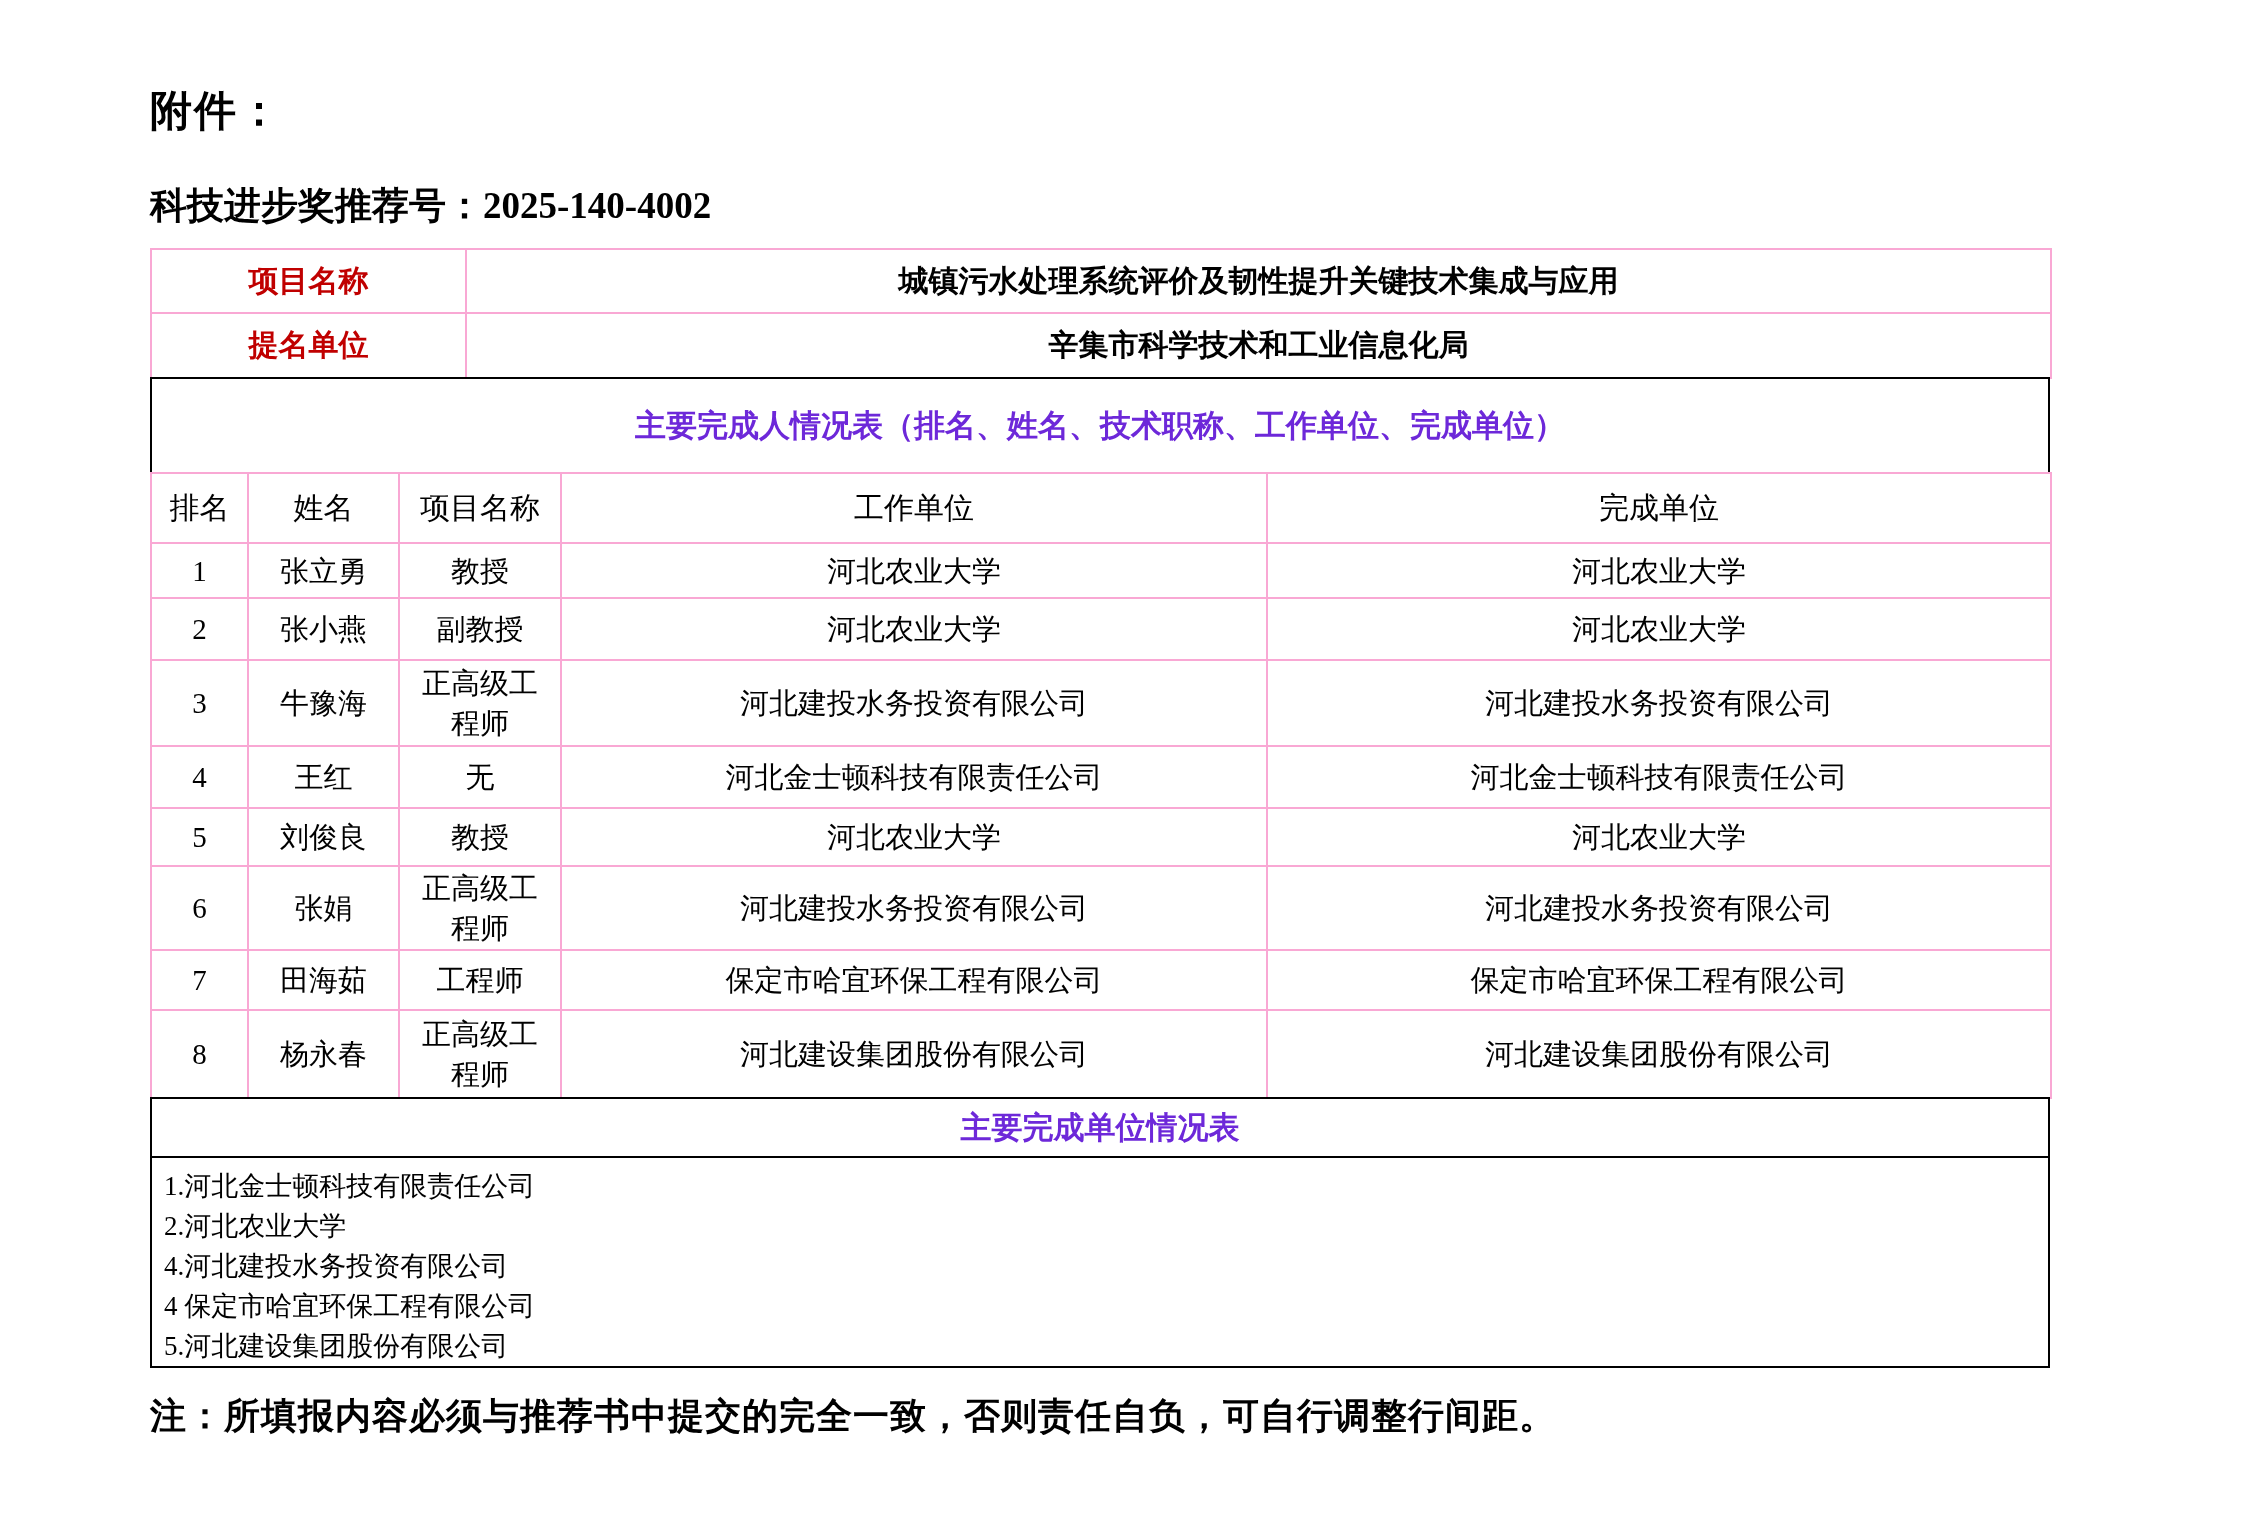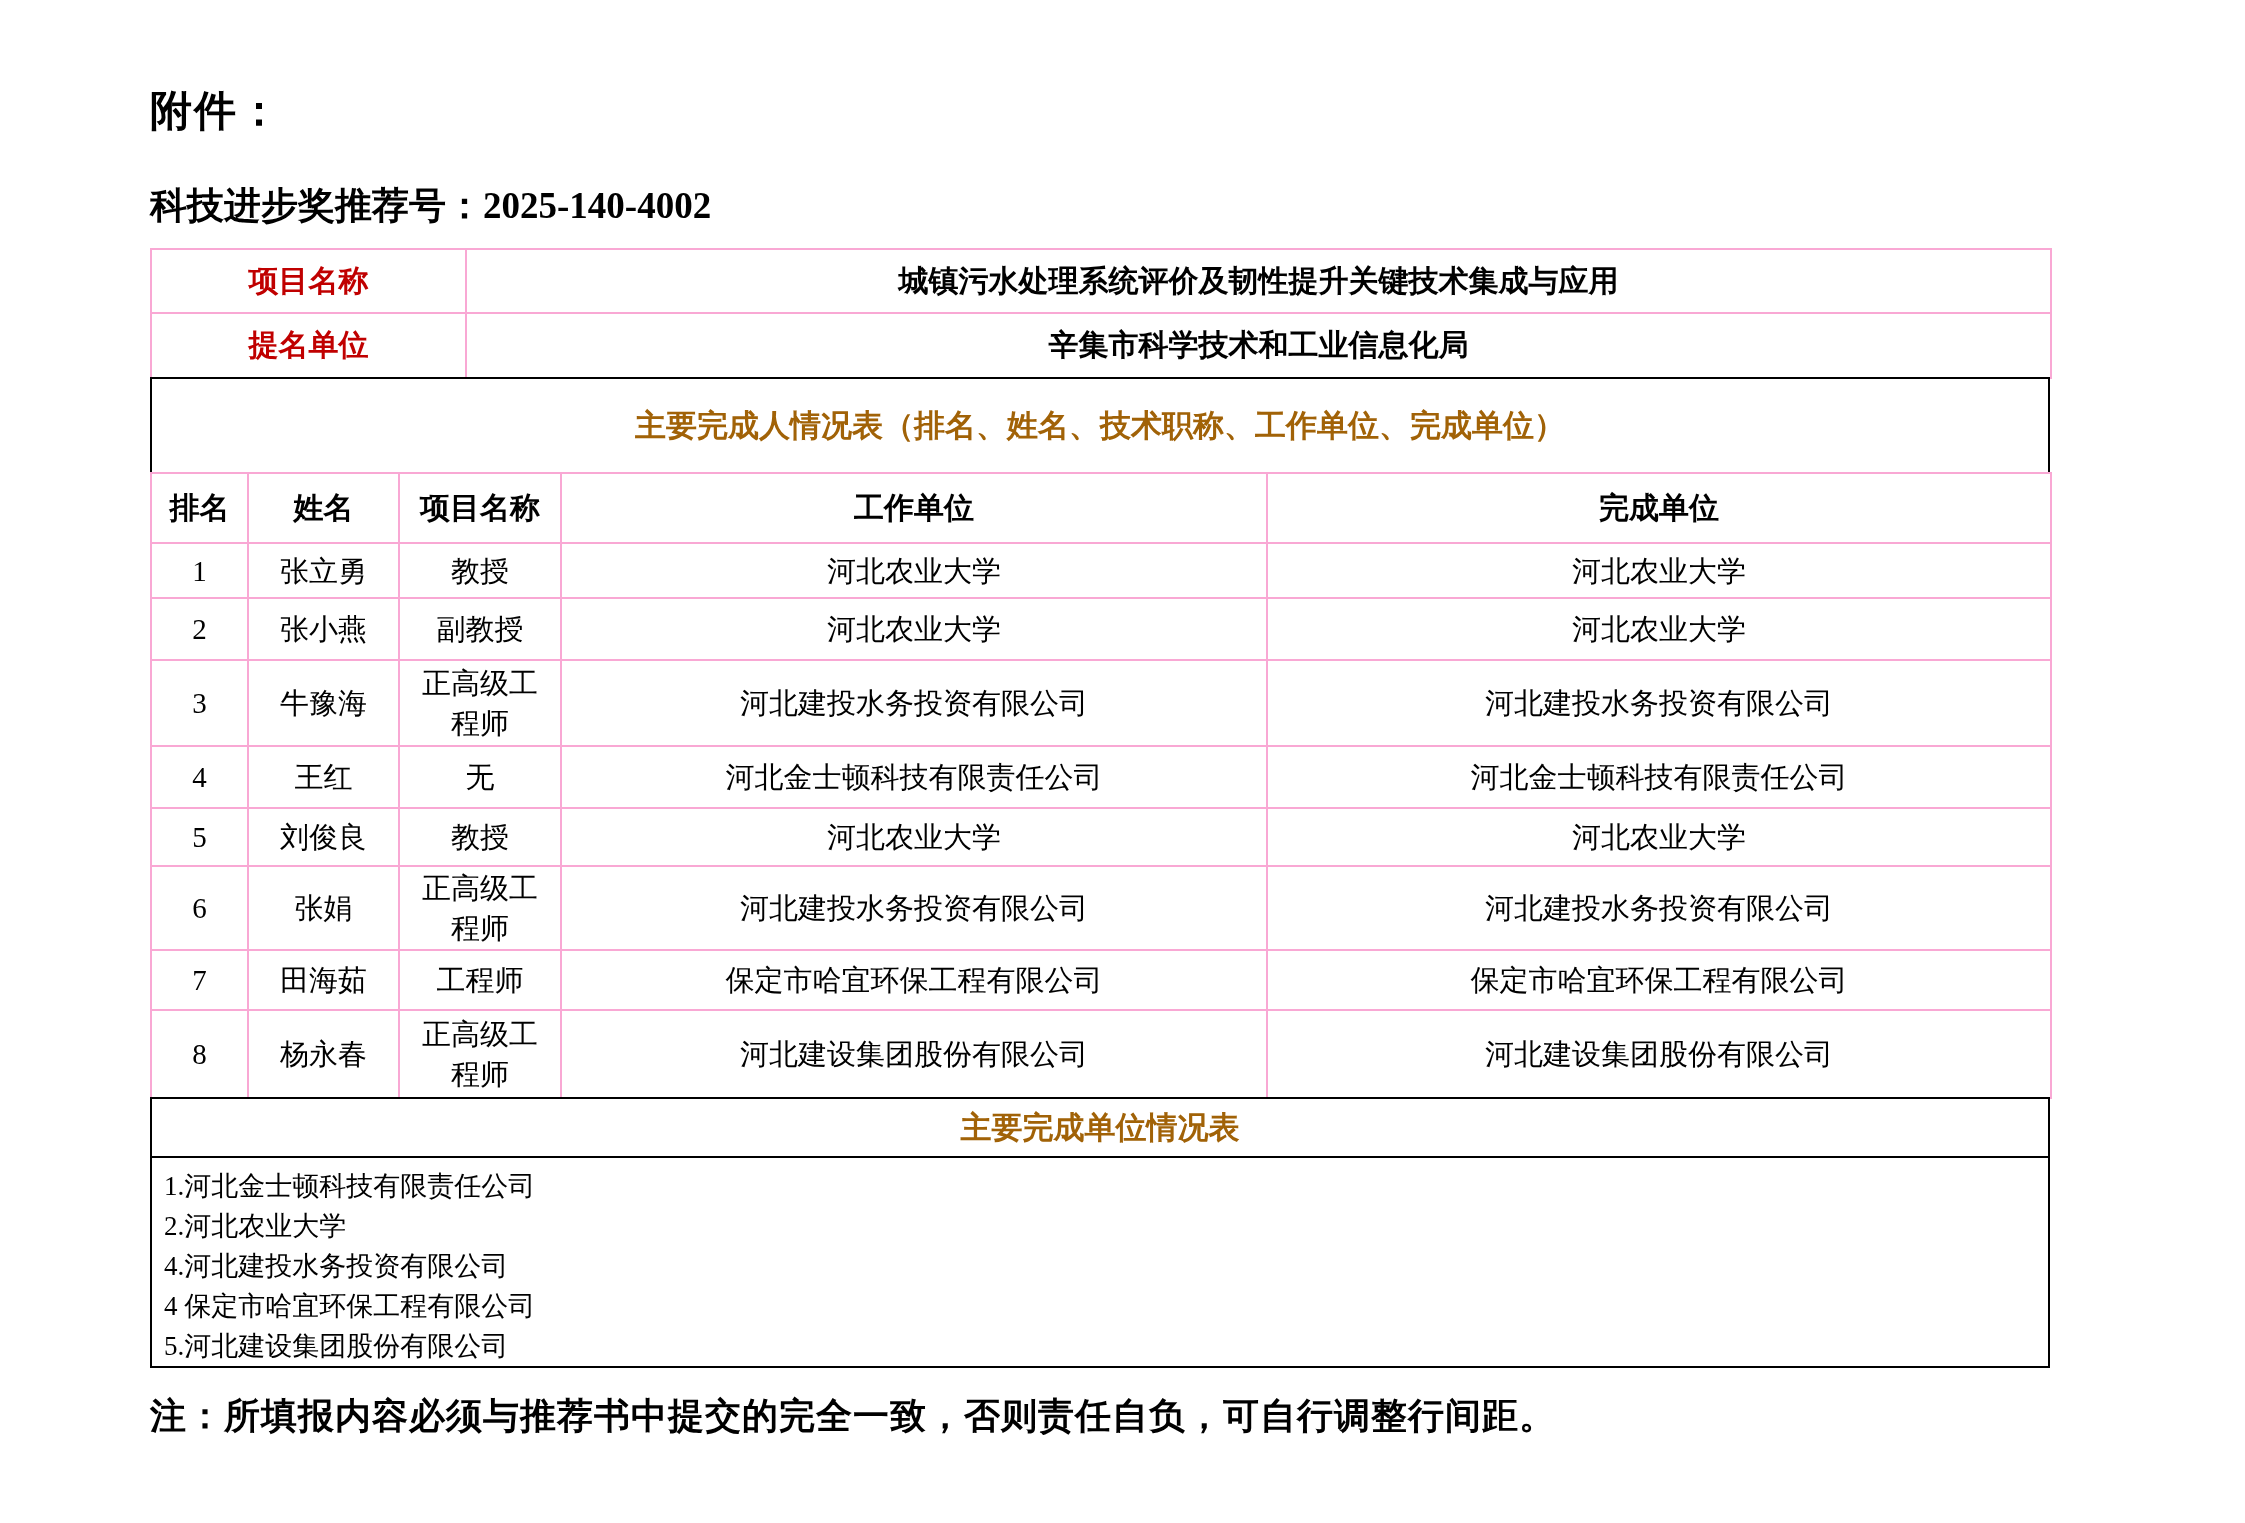--- a/index.html
+++ b/index.html
@@ -61,34 +61,34 @@
     font-size: 30px;
     margin-top: 34px;
   }
   .red { color: #c00000; }
   
   .section-title {
     box-sizing: border-box;
     width: 1900px;
     border: 2px solid #000000;
     margin-top: -2px;
-    color: #a16207;
+    color: #6d28d9;
     font-weight: bold;
     font-size: 31px;
     text-align: center;
     display: flex;
     align-items: center;
     justify-content: center;
   }
   .people-title { height: 97px; }
   .units-title  { height: 61px; }
   
   .people-tbl { margin-top: -2px; }
   .people-tbl tr.head { height: 70px; }
-  .people-tbl tr.head th { font-size: 30px; font-weight: bold; }
+  .people-tbl tr.head th { font-size: 30px; font-weight: normal; }
   .people-tbl td { font-size: 29px; font-weight: normal; line-height: 40px; }
   .people-tbl td.job { padding: 0 18px; }
   .people-tbl tr:nth-child(2) { height: 55px; }
   .people-tbl tr:nth-child(3) { height: 62px; }
   .people-tbl tr:nth-child(4) { height: 86px; }
   .people-tbl tr:nth-child(5) { height: 62px; }
   .people-tbl tr:nth-child(6) { height: 58px; }
   .people-tbl tr:nth-child(7) { height: 84px; }
   .people-tbl tr:nth-child(8) { height: 60px; }
   .people-tbl tr:nth-child(9) { height: 88px; }

